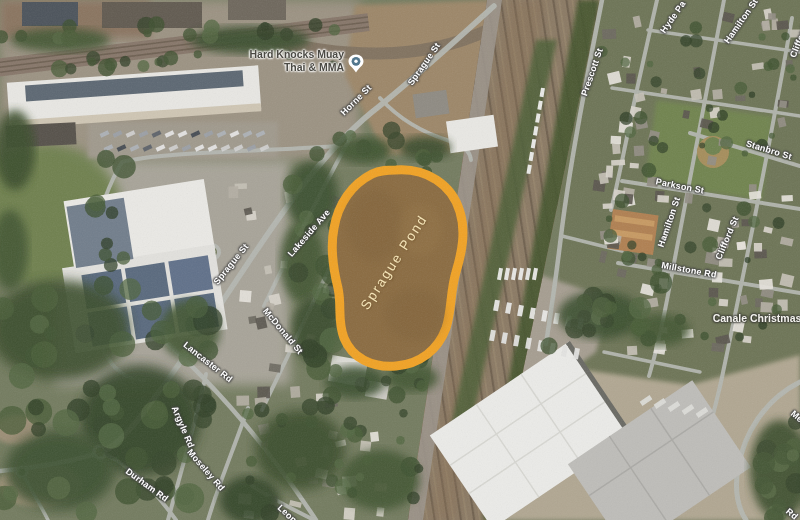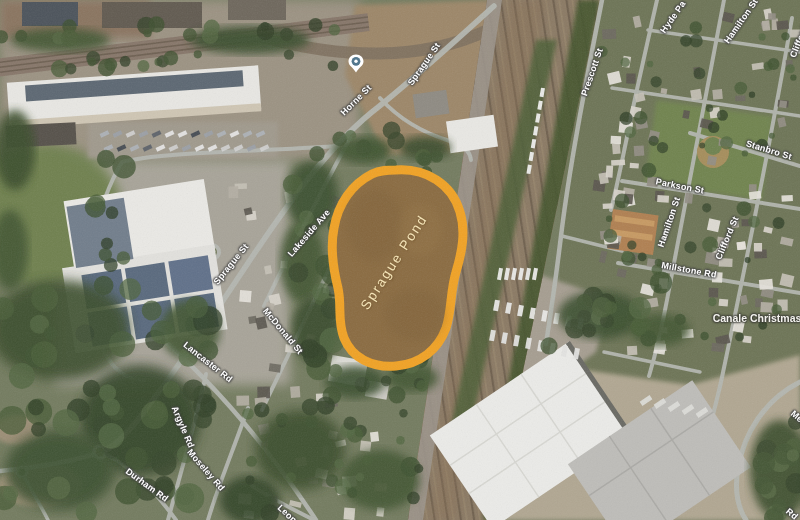--- a/index.html
+++ b/index.html
@@ -656,20 +656,24 @@
       <ellipse cx="415" cy="315" rx="30" ry="26" fill="#7b5e38" opacity=".35" filter="url(#b4)"></ellipse>
       <ellipse cx="420" cy="230" rx="22" ry="26" fill="#9a7a4c" opacity=".3" filter="url(#b4)"></ellipse>
     </g>
 
     <rect x="0" y="0" width="800" height="520" filter="url(#grain)"></rect>
   </svg>
 
   <div id="label-layer">
     <div class="pond-label" style="left:394px;top:262px;transform:translate(-50%,-50%) rotate(-57deg);">Sprague Pond</div>
 
+    <div class="poi-dark" style="left:240px;top:48px;width:104px;">
+      <div>Hard Knocks Muay</div>
+      <div>Thai &amp; MMA</div>
+    </div>
 
     <svg class="marker" style="left:347px;top:53px;" width="18" height="22" viewBox="0 0 18 22">
       <path d="M9 1.5 C13.4 1.5 16.5 4.6 16.5 8.4 C16.5 12.8 11.5 14.6 9 19.5 C6.5 14.6 1.5 12.8 1.5 8.4 C1.5 4.6 4.6 1.5 9 1.5 Z" fill="#ffffff"></path>
       <circle cx="9" cy="8.3" r="4.4" fill="#54788e"></circle>
       <circle cx="9" cy="8.3" r="1.7" fill="#ffffff"></circle>
     </svg>
 
     <div class="poi-light" style="left:757px;top:318px;transform:translate(-50%,-50%);">Canale Christmas</div>
   <div class="road-label" style="left: 424px; top: 64px; transform: translate(-50%, -50%) rotate(-55deg);">Sprague St</div>
       <div class="road-label" style="left: 356px; top: 100px; transform: translate(-50%, -50%) rotate(-45deg);">Horne St</div>

